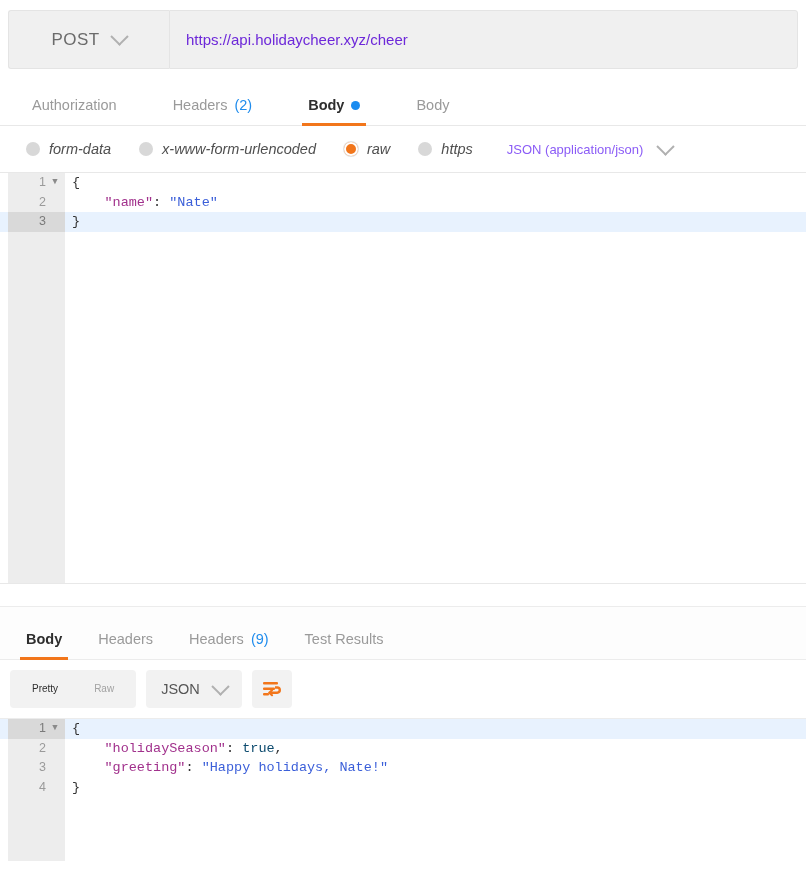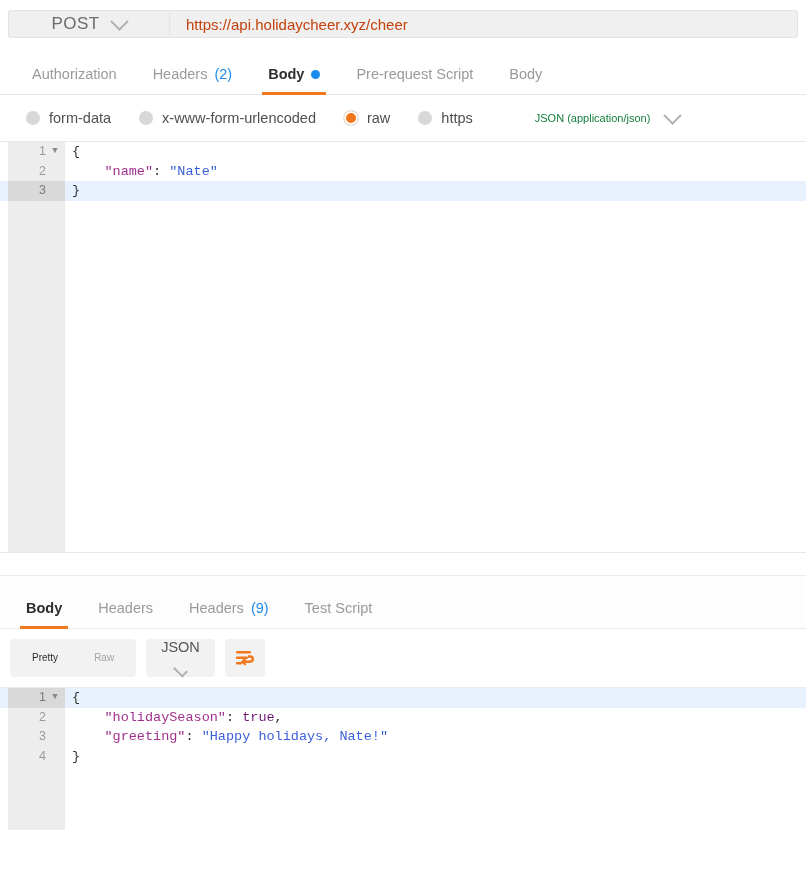--- a/index.html
+++ b/index.html
@@ -13,21 +13,21 @@
     font-family: "Liberation Sans", sans-serif;
     color: #3a3a3a;
     overflow: hidden;
     position: relative;
   }
 
   
   .urlbar {
     display: flex;
     align-items: stretch;
-    height: 28px;
+    height: 59px;
     margin: 10px 8px 0 8px;
   }
   .method-select {
     width: 160px;
     background: #f0f0f0;
     border: 1px solid #e4e4e4;
     border-right: none;
     border-radius: 3px 0 0 3px;
     display: flex;
     align-items: center;
@@ -50,33 +50,34 @@
   }
   .url-field {
     flex: 1;
     background: #f0f0f0;
     border: 1px solid #e4e4e4;
     border-radius: 0 3px 3px 0;
     display: flex;
     align-items: center;
     padding-left: 16px;
     font-size: 15px;
-    color: #c2410c;
+    color: #6d28d9;
     cursor: text;
     outline: none;
   }
 
   
   .req-tabs {
     display: flex;
     align-items: flex-end;
     height: 46px;
     margin-top: 10px;
     border-bottom: 1px solid #e8e8e8;
     padding-left: 14px;
+    gap: 20px;
   }
   .tab {
     position: relative;
     padding: 0 18px 12px 18px;
     font-size: 14.5px;
     color: #9a9a9a;
     cursor: pointer;
     white-space: nowrap;
     display: flex;
     align-items: center;
@@ -106,42 +107,42 @@
     padding-left: 26px;
     font-size: 14.5px;
     color: #4f4f4f;
   }
   .radio-item {
     display: flex;
     align-items: center;
     gap: 9px;
     margin-right: 28px;
     cursor: pointer;
+    font-style: italic;
   }
   .radio {
     width: 14px; height: 14px;
     border-radius: 50%;
     background: #d8d8d8;
     flex: none;
   }
   .radio.sel {
     background: #f2761b;
     box-shadow: inset 0 0 0 2px #ffffff, 0 0 0 1px #e2e2e2;
   }
   .mime-select {
     display: flex;
     align-items: center;
     gap: 16px;
     margin-left: 6px;
     cursor: pointer;
   }
   .mime-label {
-    color: #15803d;
-    font-size: 11px;
-    margin-left: 28px;
+    color: #8b5cf6;
+    font-size: 13px;
   }
 
   
   .editor {
     position: relative;
     background: #ffffff;
     font-family: "Liberation Mono", "DejaVu Sans Mono", monospace;
     font-size: 13.5px;
     overflow: hidden;
   }
@@ -193,21 +194,21 @@
     z-index: 3;
   }
   .code-text {
     position: absolute;
     left: 72px;
     right: 0;
     color: #333333;
   }
   .key { color: #a1318c; }
   .str { color: #3b5fd9; }
-  .bool { color: #701a75; }
+  .bool { color: #0c4a6e; }
   .punc { color: #333333; }
 
   
   .split-gap {
     height: 22px;
     background: #ffffff;
     border-top: 1px solid #e8e8e8;
     border-bottom: 1px solid #ececec;
   }
 
@@ -249,21 +250,20 @@
     display: flex;
     align-items: center;
     gap: 14px;
     background: #f2f2f2;
     border-radius: 4px;
     height: 38px;
     padding: 0 15px;
     font-size: 14.5px;
     color: #555555;
     cursor: pointer;
-    flex-direction: column;
   }
   .wrap-btn {
     width: 40px; height: 38px;
     background: #f2f2f2;
     border-radius: 4px;
     display: flex;
     align-items: center;
     justify-content: center;
     cursor: pointer;
   }
@@ -288,23 +288,20 @@
     <div class="tab">
       <span>Authorization</span>
     </div>
     <div class="tab">
       <span>Headers</span>
       <span class="count">(2)</span>
     </div>
     <div class="tab active">
       <span>Body</span>
       <span class="dot-blue"></span>
-    </div>
-    <div class="tab">
-      <span>Pre-request Script</span>
     </div>
     <div class="tab">
       <span>Body</span>
     </div>
   </div>
 
 <div class="radio-row">
   <div id="body-modes" style="display:flex;align-items:center;">
       <div class="radio-item">
         <span class="radio"></span>
@@ -345,21 +342,21 @@
       <span>Body</span>
     </div>
     <div class="tab">
       <span>Headers</span>
     </div>
     <div class="tab">
       <span>Headers</span>
       <span class="count">(9)</span>
     </div>
     <div class="tab">
-      <span>Test Script</span>
+      <span>Test Results</span>
     </div>
   </div>
 
 <div class="res-toolbar">
   <div class="seg-group" id="view-modes">
       <div class="seg active">Pretty</div>
       <div class="seg">Raw</div>
     </div>
   <div class="fmt-select">
     <span>JSON</span>

